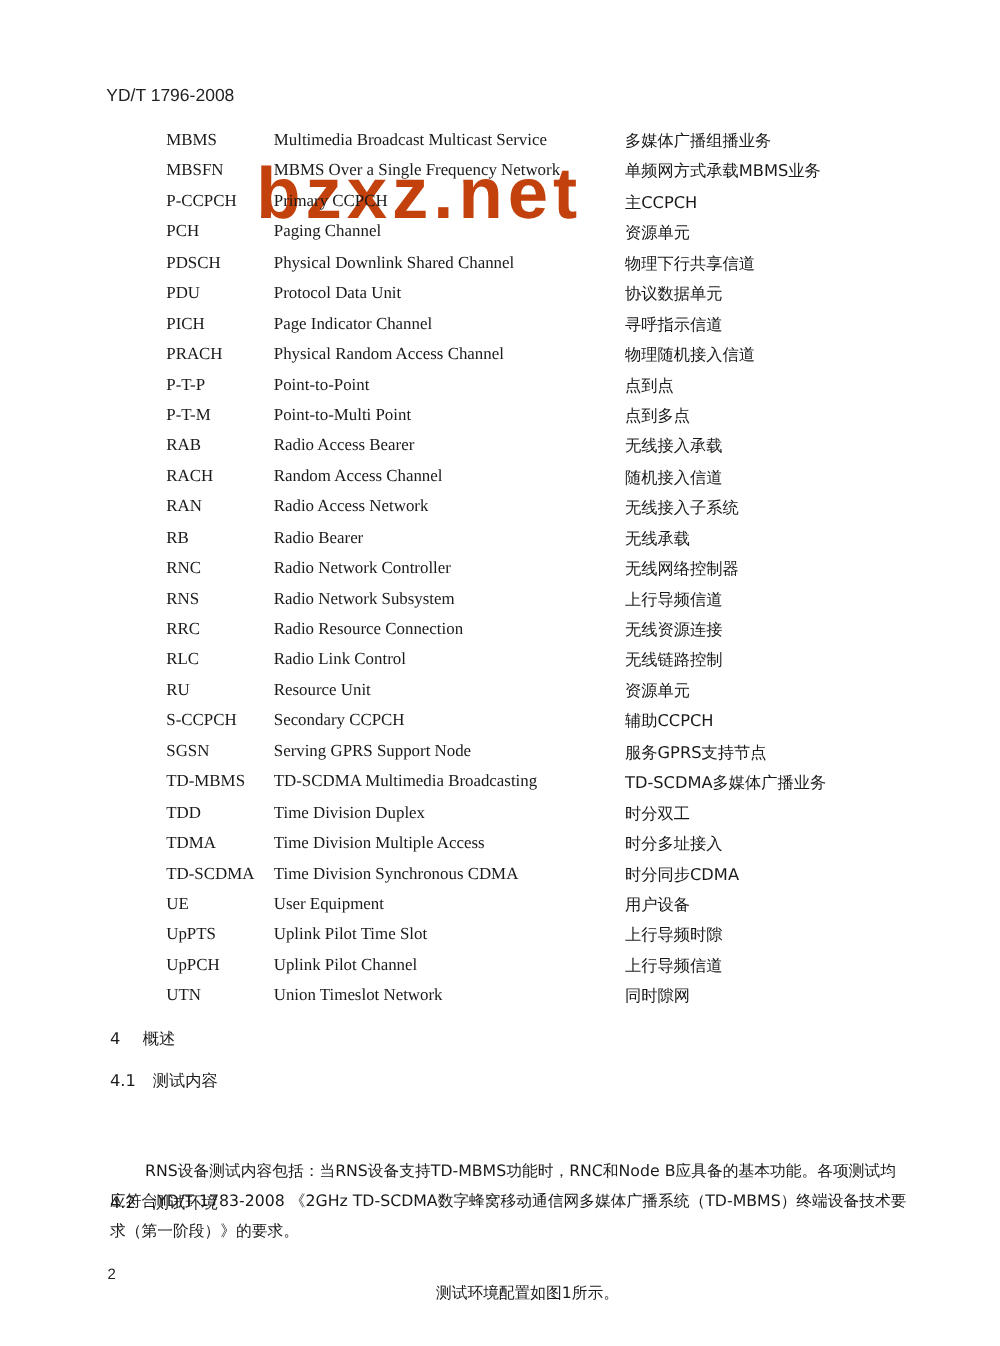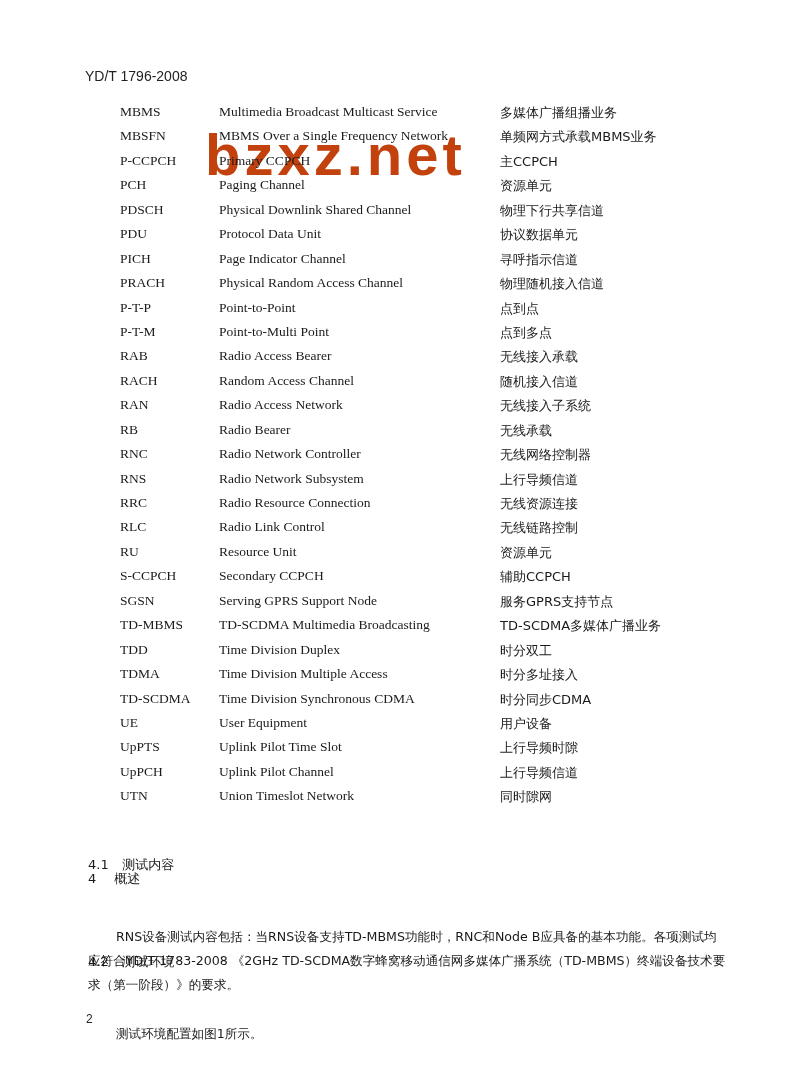--- a/index.html
+++ b/index.html
@@ -12,21 +12,21 @@
       font-family: "Liberation Sans", "DejaVu Sans", sans-serif; font-size: 14px; color: #222;
     }
     .watermark {
       position: absolute; left: 205px; top: 126px;
       font-family: "Liberation Sans", "DejaVu Sans", sans-serif; font-weight: bold;
       font-size: 58px; letter-spacing: 4px; color: #c2410c; z-index: 0; line-height: 1;
     }
     .abbr-table { position: absolute; left: 0; top: 100px; width: 800px; z-index: 1; }
     .abbr-row { position: relative; height: 24.45px; font-size: 13.5px; }
     .abbr-row span { position: absolute; top: 4px; white-space: nowrap; }
-    .c1 { left: 120px; }
+    .c1 { left: 133px; }
     .c2 { left: 219px; }
     .c3 { left: 500px; font-family: "DejaVu Sans", "Liberation Sans", sans-serif; font-size: 13px; }
     .section {
       position: absolute; left: 88px;
       font-family: "DejaVu Sans", "Liberation Sans", sans-serif; font-size: 13px; color: #1a1a1a;
     }
     .sec-num { display: inline-block; min-width: 22px; }
     .para {
       position: absolute; left: 88px; width: 640px;
       font-family: "DejaVu Sans", "Liberation Sans", sans-serif; font-size: 12.6px; line-height: 24px; color: #1a1a1a;
@@ -186,32 +186,32 @@
       <span class="c2">Uplink Pilot Channel</span>
       <span class="c3">上行导频信道</span>
     </div>
     <div class="abbr-row">
       <span class="c1">UTN</span>
       <span class="c2">Union Timeslot Network</span>
       <span class="c3">同时隙网</span>
     </div>
   </div>
 
-<div class="section" style="top:822px;margin-top:48px;">
+<div class="section" style="top:822px;">
   <span class="sec-num">4</span>
   <span>概述</span>
 </div>
 
 <div class="section" style="top:856px;">
   <span class="sec-num" style="min-width:30px;">4.1</span>
   <span>测试内容</span>
 </div>
 
 <div class="para" style="top:877px;">RNS设备测试内容包括：当RNS设备支持TD-MBMS功能时，RNC和Node B应具备的基本功能。各项测试均应符合YD/T 1783-2008 《2GHz TD-SCDMA数字蜂窝移动通信网多媒体广播系统（TD-MBMS）终端设备技术要求（第一阶段）》的要求。</div>
 
 <div class="section" style="top:953px;">
   <span class="sec-num" style="min-width:30px;">4.2</span>
   <span>测试环境</span>
 </div>
 
-<div class="para" style="top:974px;">测试环境配置如图1所示。</div>
+<div class="para" style="top:974px;text-align:center;">测试环境配置如图1所示。</div>
 
 <div class="page-num">2</div>
 
 </body></html>

